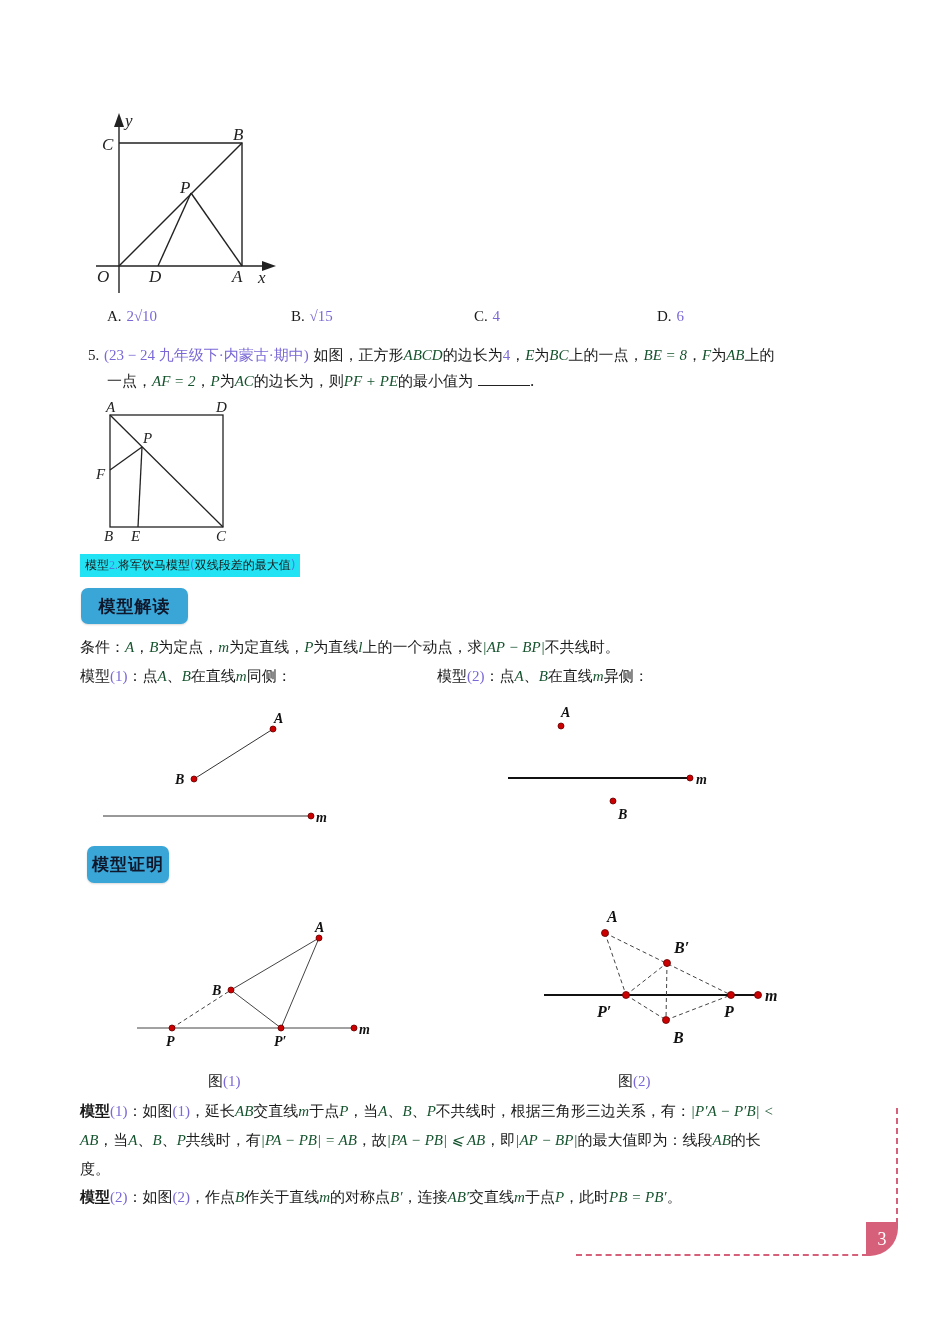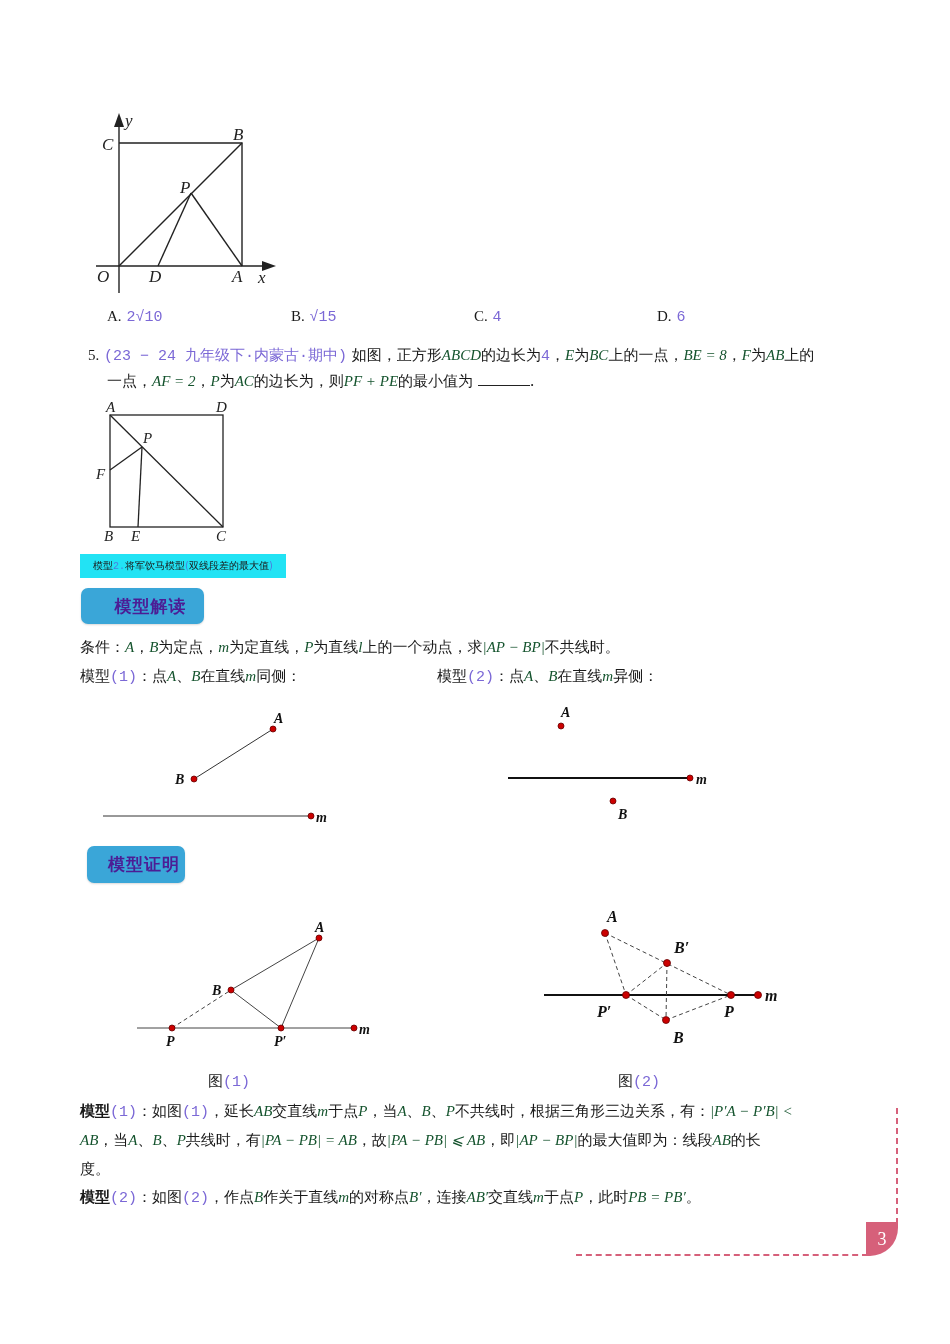--- a/index.html
+++ b/index.html
@@ -1,27 +1,27 @@
 <!DOCTYPE html>
 <html><head>
 <meta charset="utf-8">
 <style>
   html, body { margin:0; padding:0; background:#ffffff; }
   body { width:950px; height:1344px; position:relative; overflow:hidden;
          font-family:"DejaVu Serif", serif; color:#1a1a1a; font-size:15px; }
   .abs { position:absolute; }
   .m { color:#14532d; font-family:"Liberation Serif", serif; font-style:italic; }
-  .mn { color:#7b68d6; font-family:Liberation Mono, monospace; }
+  .mn { color:#7b68d6; font-family:Liberation Serif, serif; }
   .line { position:absolute; white-space:nowrap; font-size:15px; line-height:22px; }
   .opt-letter { font-family:"Liberation Serif", serif; }
-  .heading { position:absolute; left:80px; top:554px; background:#22e3f4; padding:1px 13px;
-             font-size:10px; line-height:21px; font-family:"DejaVu Sans", sans-serif; }
-  .pill { position:absolute; background:#3aa6d8; color:#4c1d95; border-radius:7px;
+  .heading { position:absolute; left:80px; top:554px; background:#22e3f4; padding:1px 5px;
+             font-size:12px; line-height:21px; font-family:"DejaVu Sans", sans-serif; }
+  .pill { position:absolute; background:#3aa6d8; color:#0f172a; border-radius:7px;
           font-family:"DejaVu Sans", sans-serif; font-size:17px; font-weight:bold;
-          text-align:center; box-shadow:0 1px 2px rgba(0,0,0,0.15); letter-spacing:1px;padding-left:16px; }
+          text-align:center; box-shadow:0 1px 2px rgba(0,0,0,0.15); letter-spacing:1px; }
   .blank { display:inline-block; width:52px; border-bottom:1.4px solid #222; height:14px; vertical-align:baseline; }
   .page-num { position:absolute; left:866px; top:1222px; width:32px; height:34px;
               background:#d6607a; color:#fff; font-family:"Liberation Serif", serif; font-size:18px;
               text-align:center; line-height:34px; border-bottom-right-radius:28px; }
   .dash-v { position:absolute; left:896px; top:1108px; width:0; height:116px; border-left:2px dashed #d6607a; }
   .dash-h { position:absolute; left:576px; top:1254px; width:292px; height:0; border-top:2px dashed #d6607a; }
   svg text { font-family:"Liberation Serif", serif; }
 </style>
 </head>
 <body>

